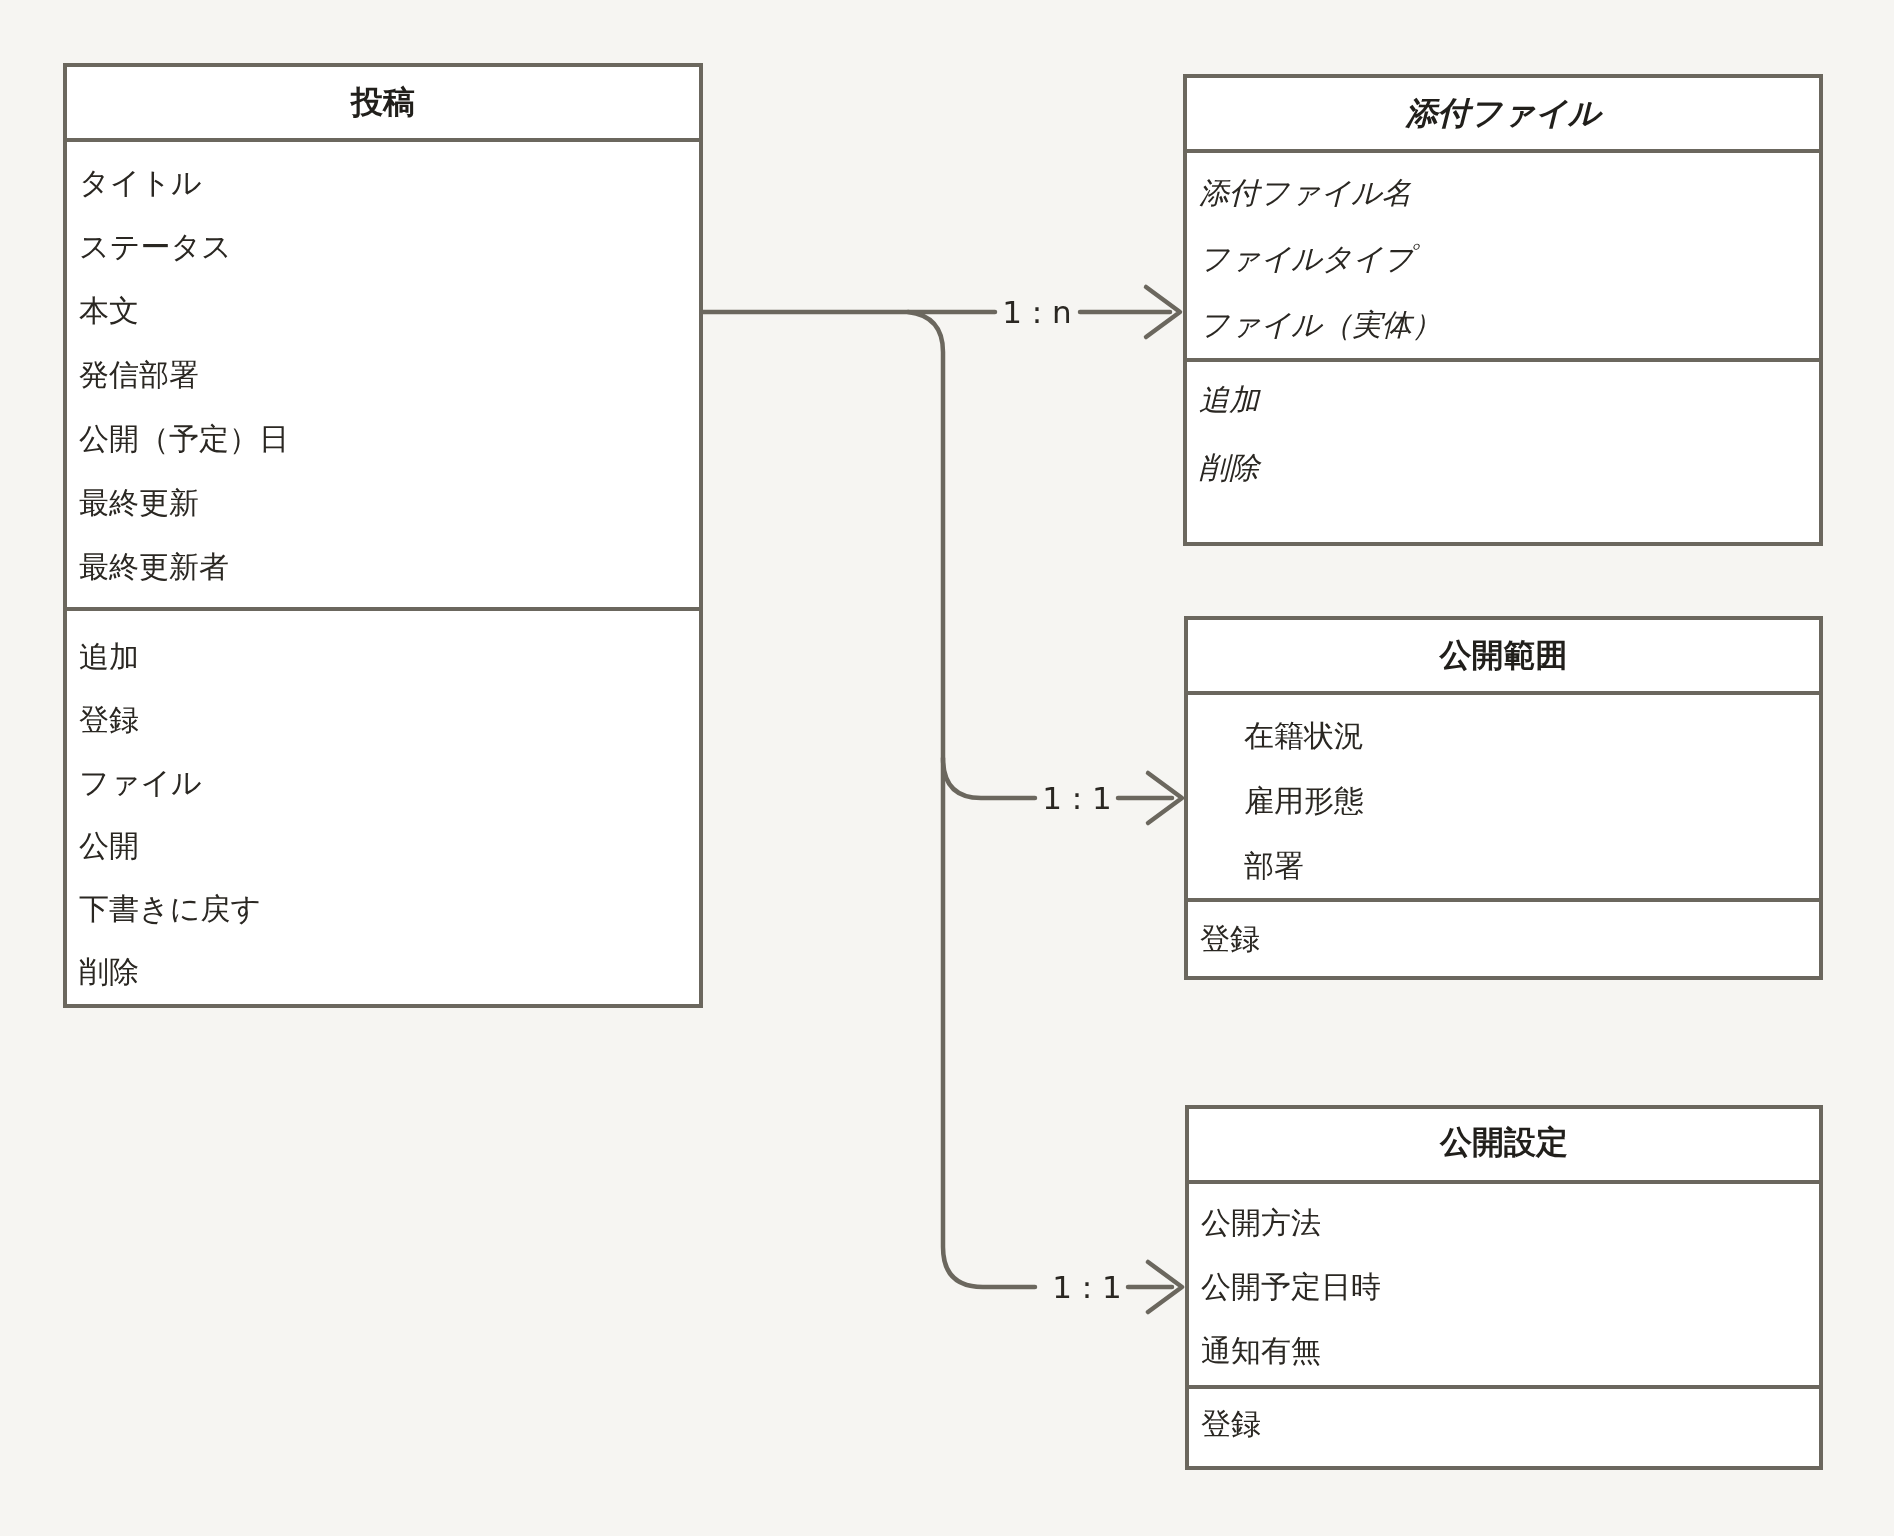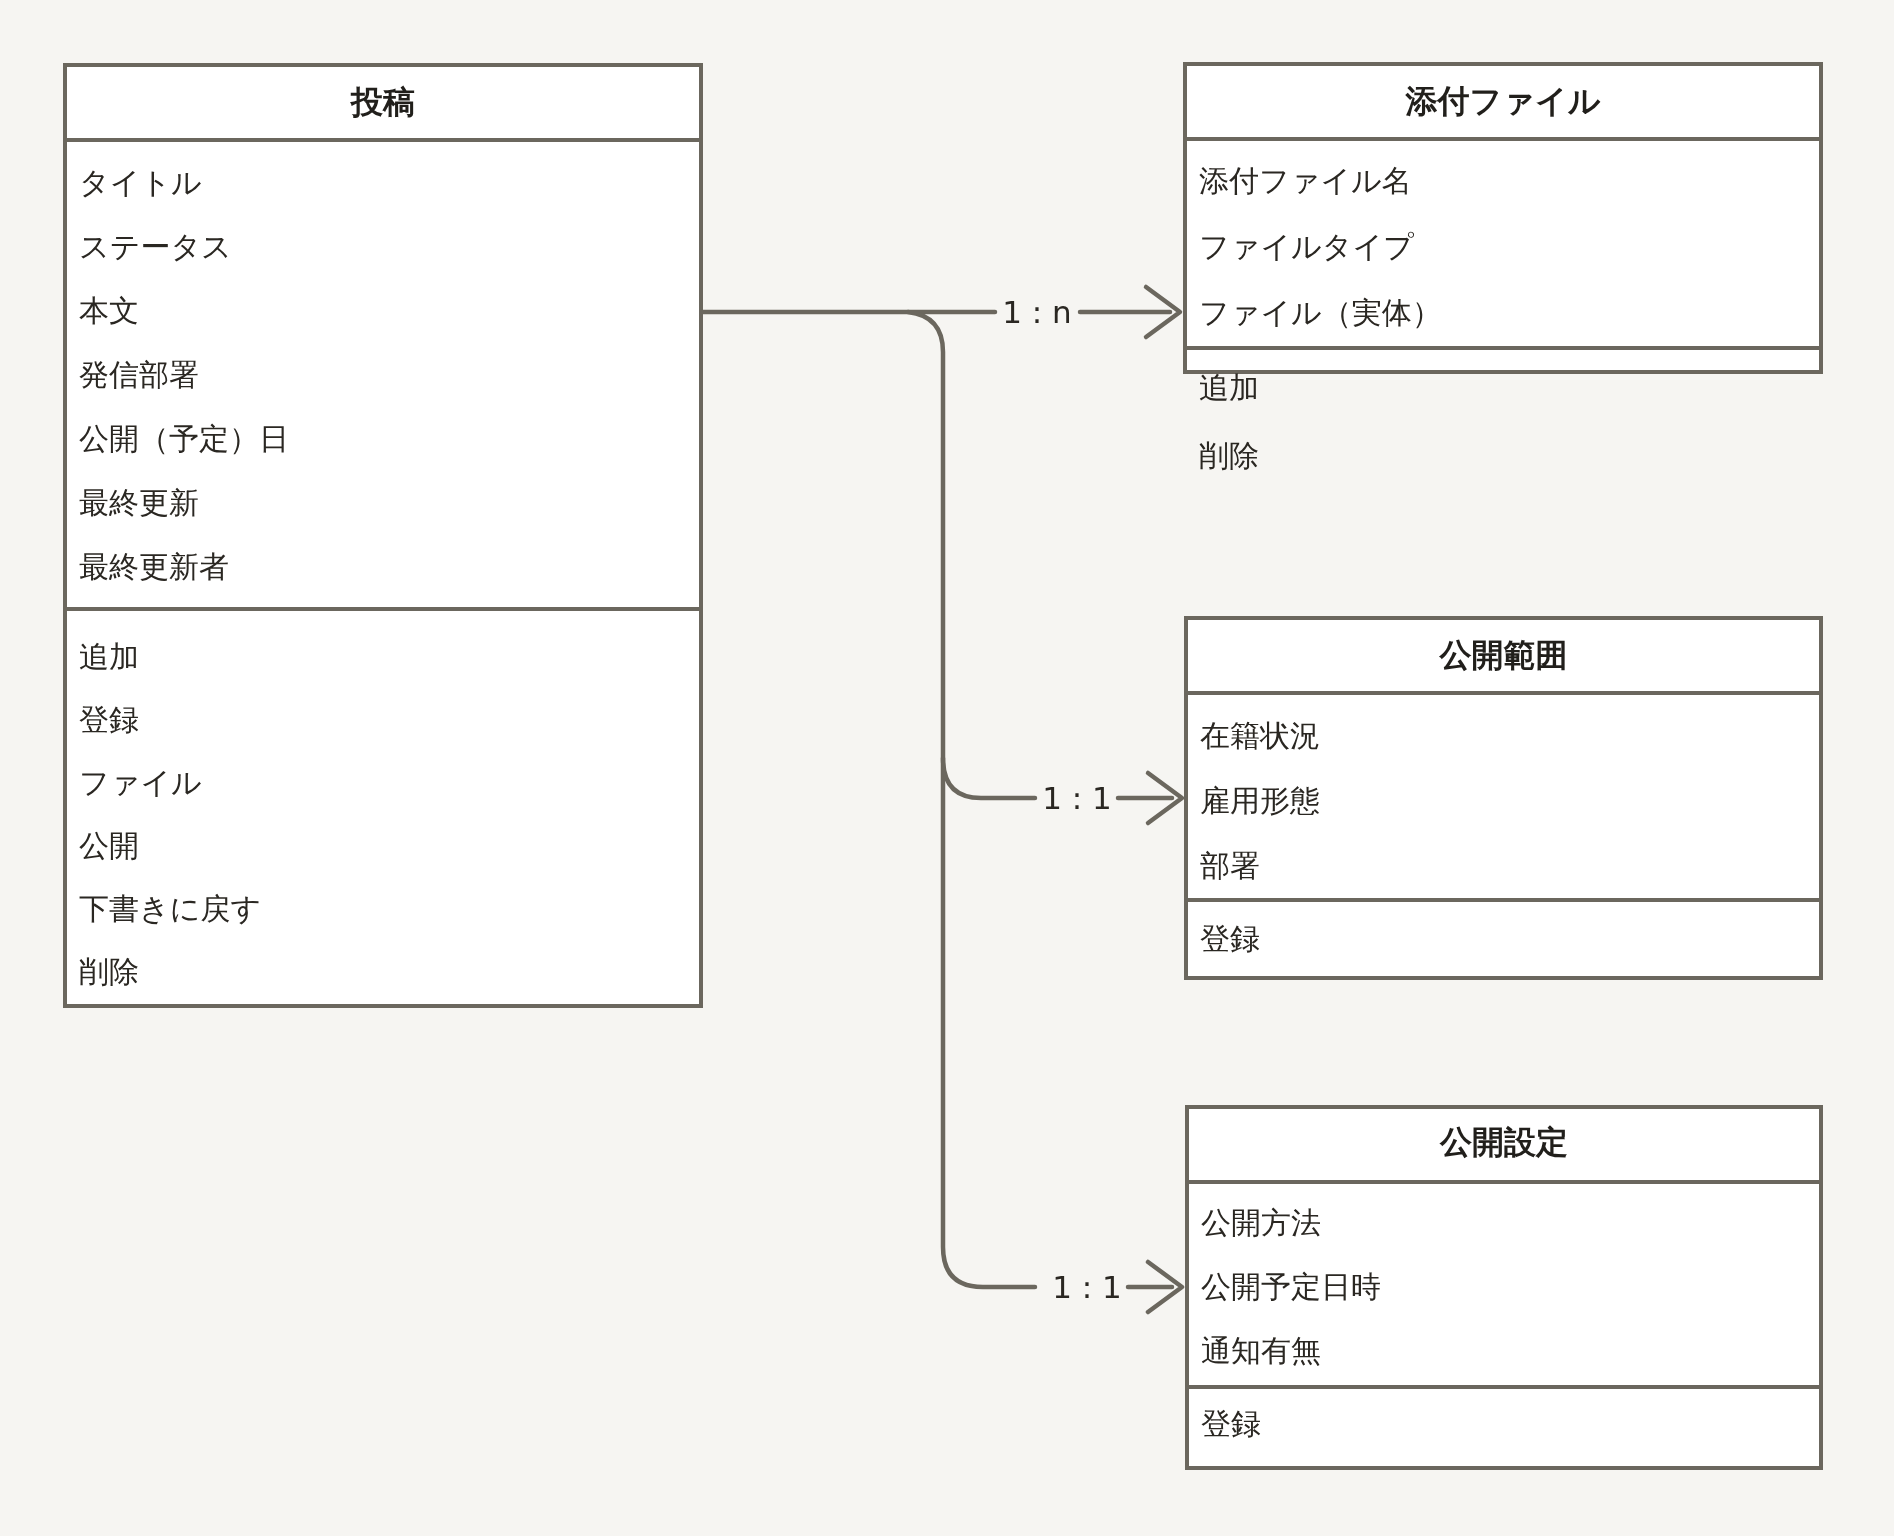--- a/index.html
+++ b/index.html
@@ -47,29 +47,29 @@
     white-space:nowrap;
     overflow:hidden;
   }
   
   .entity--post{left:63px;top:63px;width:640px;height:945px;}
   .entity--post .entity__fields{padding-top:9px;padding-bottom:8px;}
   .entity--post .entity__fields li{height:64px;line-height:64px;}
   .entity--post .entity__actions{padding-top:14px;}
   .entity--post .entity__actions li{height:63px;line-height:63px;}
   
-  .entity--attachment{left:1183px;top:62px;width:640px;height:312px;}
+  .entity--attachment{left:1183px;top:74px;width:640px;height:472px;font-style:italic;}
   .entity--attachment .entity__fields{padding-top:7px;}
   .entity--attachment .entity__fields li{height:66px;line-height:66px;}
   .entity--attachment .entity__actions{padding-top:4px;}
   .entity--attachment .entity__actions li{height:68px;line-height:68px;}
   
   .entity--scope{left:1184px;top:616px;width:639px;height:364px;}
   .entity--scope .entity__fields{padding-top:8px;}
-  .entity--scope .entity__fields li{height:65px;line-height:65px;}
+  .entity--scope .entity__fields li{height:65px;line-height:65px;margin-left:44px;}
   .entity--scope .entity__actions{padding-top:4px;}
   .entity--scope .entity__actions li{height:66px;line-height:66px;}
   
   .entity--settings{left:1185px;top:1105px;width:638px;height:365px;font-family:Liberation Mono, monospace;}
   .entity--settings .entity__fields{padding-top:9px;}
   .entity--settings .entity__fields li{height:64px;line-height:64px;}
   .entity--settings .entity__actions{padding-top:4px;}
   .entity--settings .entity__actions li{height:66px;line-height:66px;}
 </style>
 </head>

